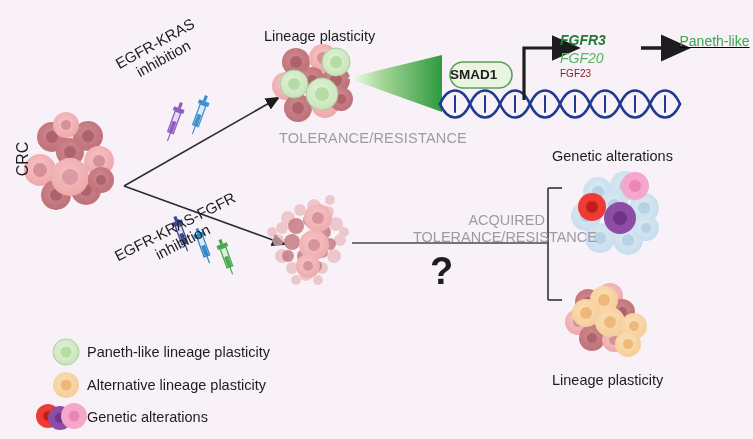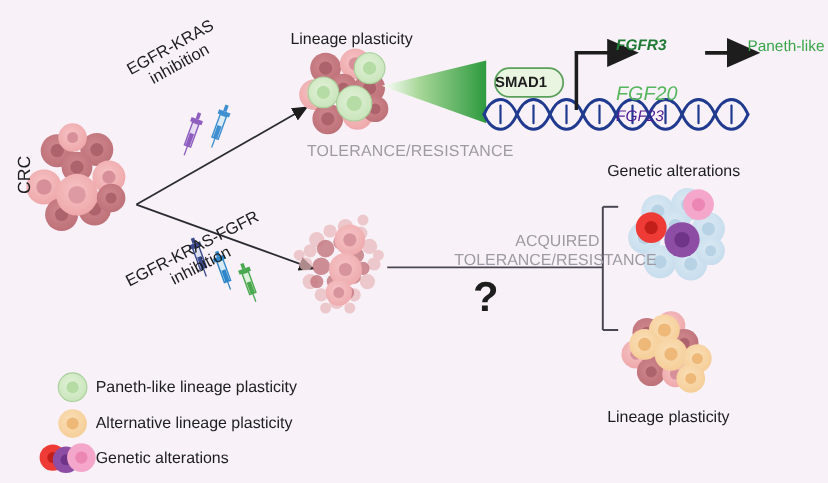--- a/index.html
+++ b/index.html
@@ -316,25 +316,25 @@
 
   <div class="abs txt nosel" style="left:264px;top:28px;font-size:14.5px;">Lineage plasticity</div>
 
   <div class="abs txt gray nosel" style="left:251px;top:130px;font-size:14.5px;letter-spacing:.2px;">TOLERANCE/RESISTANCE</div>
 
 
   <div class="abs txt nosel" style="left:450px;top:67px;width:47px;text-align:center;font-size:13.5px;font-weight:bold;">SMAD1</div>
 
   <div class="abs nosel" style="left:560px;top:32px;">
     <div style="font-size:14px;font-weight:bold;font-style:italic;color:#1e7a34;line-height:1.28;">FGFR3</div>
-    <div style="font-size:18px;font-style:italic;color:#55b65e;line-height:1.28;margin-top:24px;">FGF20</div>
-    <div style="font-size:14px;font-style:italic;color:#4c1d95;line-height:1.28;">FGF23</div>
-  </div>
-
-  <div class="abs nosel" style="left:676px;top:33px;width:77px;text-align:center;">
+    <div style="font-size:14px;font-style:italic;color:#55b65e;line-height:1.28;">FGF20</div>
+    <div style="font-size:10px;color:#7f1d1d;line-height:1.28;">FGF23</div>
+  </div>
+
+  <div class="abs nosel" style="left:676px;top:33px;width:77px;text-align:center;text-decoration:underline;">
     <div style="font-size:14px;color:#3aa64a;line-height:1.25;">Paneth-like</div>
   </div>
 
   <div class="abs nosel" style="left:385px;top:212px;width:160px;text-align:right;">
     <div class="gray" style="font-size:14.5px;line-height:1.2;">ACQUIRED</div>
     <div class="gray" style="font-size:14.5px;line-height:1.2;">TOLERANCE/RESISTANCE</div>
   </div>
 
   <div class="abs txt nosel" style="left:430px;top:252px;font-size:38px;font-weight:bold;line-height:1;">?</div>
 

